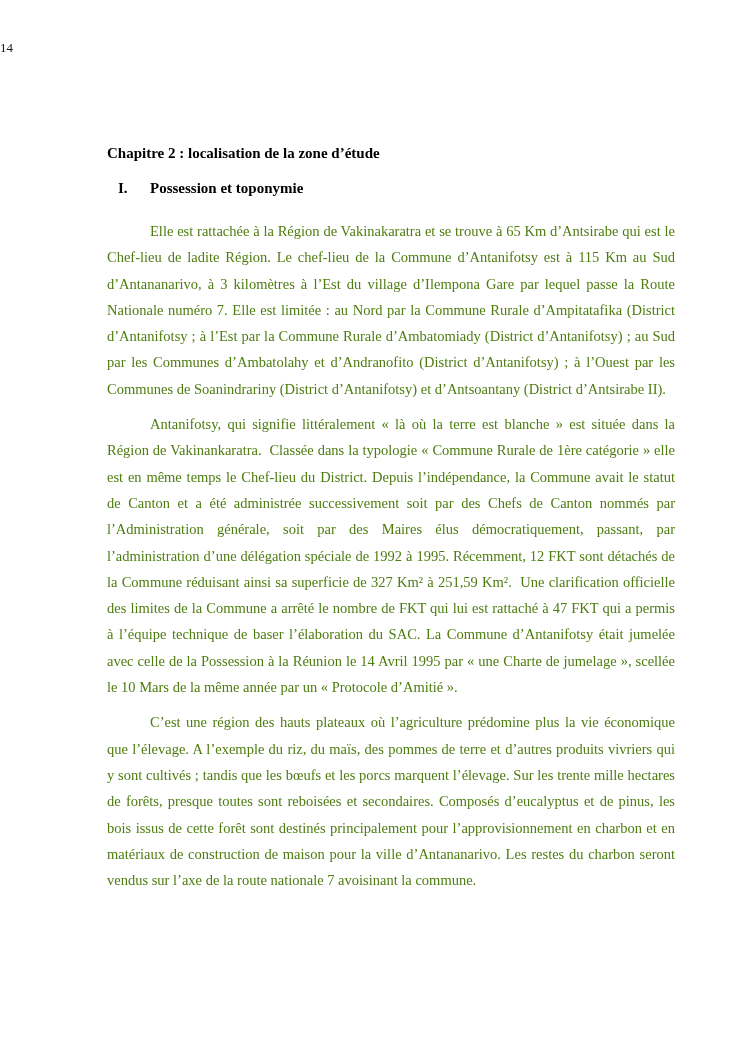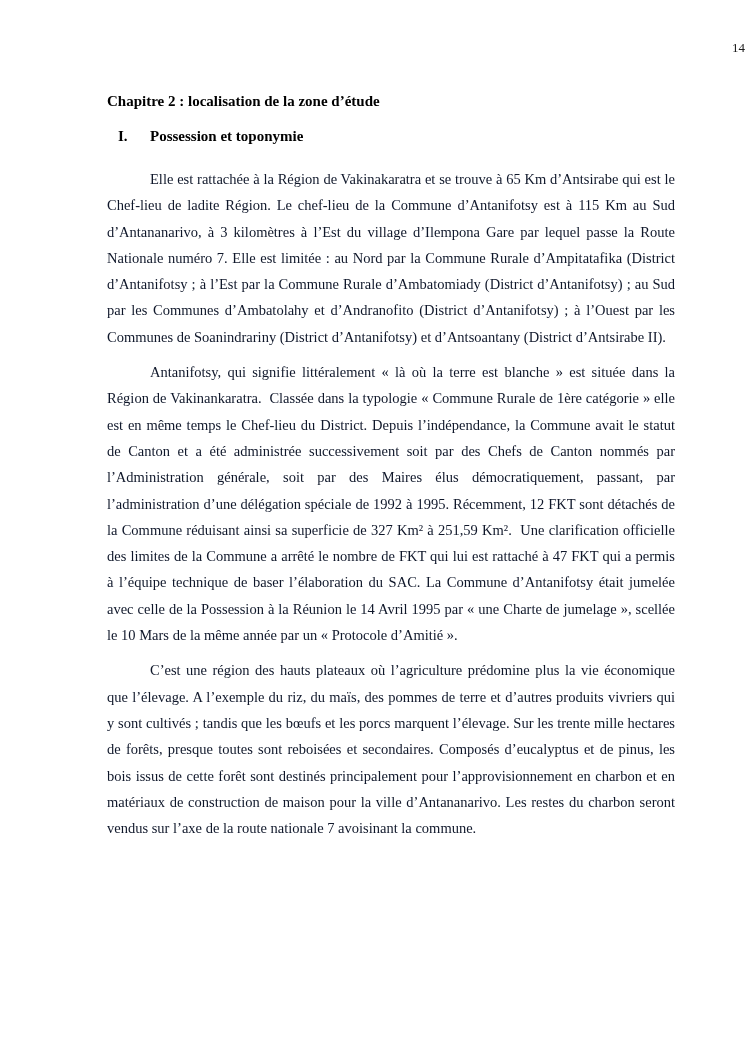--- a/index.html
+++ b/index.html
@@ -21,27 +21,27 @@
     height: 1053px;
     padding: 40px 70px 0 107px;
     background: #ffffff;
     position: relative;
   }
   .page-number {
     position: absolute;
     left: 0;
     top: 40px;
     width: 745px;
-    text-align: right;
+    text-align: left;
     font-size: 13px;
     line-height: 16px;
     color: #1a1a1a;
   }
   .chapter-heading {
-    margin: 52px 0 0 0;
+    margin: 104px 0 0 0;
     font-size: 15px;
     font-weight: bold;
     line-height: 19px;
     color: #000000;
   }
   .section-heading {
     margin: 16px 0 0 0;
     padding-left: 11px;
     font-size: 15px;
     font-weight: bold;
@@ -56,21 +56,21 @@
   }
   .body-text {
     margin-top: 20px;
   }
   .body-paragraph {
     margin: 9px 0 0 0;
     font-size: 14.5px;
     line-height: 26.3px;
     text-align: justify;
     text-indent: 43px;
-    color: #0f172a;
+    color: #4d7c0f;
   }
 </style>
 </head>
 <body>
 
 <div class="page">
 
   <div class="page-number">14</div>
 
   <h1 class="chapter-heading">Chapitre 2 : localisation de la zone d’étude</h1>

